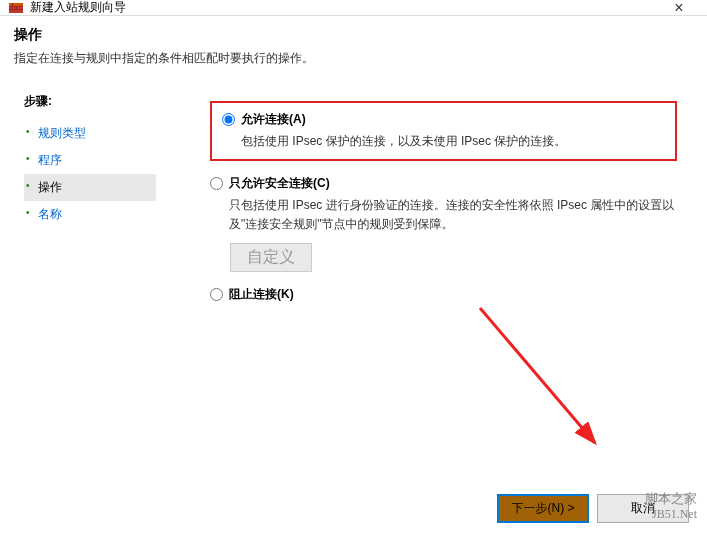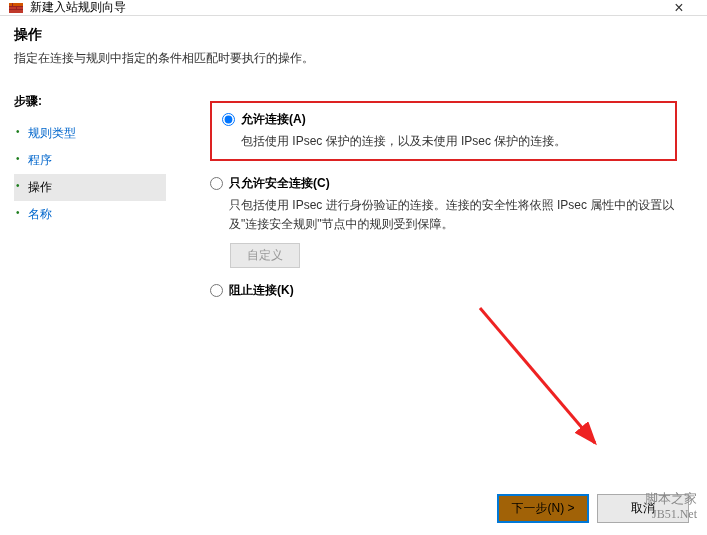--- a/index.html
+++ b/index.html
@@ -9,40 +9,40 @@
   .titlebar .icon { width: 16px; height: 16px; margin-right: 6px; }
   .titlebar .title { flex: 1; font-size: 12px; }
   .titlebar .close { width: 40px; text-align: center; font-size: 16px; color: #333; cursor: default; }
   
   .header { padding: 10px 14px 16px 14px; }
   .header h2 { font-size: 14px; font-weight: bold; margin-bottom: 6px; }
   .header .subtitle { font-size: 12px; color: #333; }
   
   .content { display: flex; height: 430px; }
   
-  .sidebar { width: 180px; padding: 10px 14px; border-right: 0; }
+  .sidebar { width: 180px; padding: 10px 24px; border-right: 0; }
   .sidebar .steps-label { font-weight: bold; font-size: 12px; margin-bottom: 10px; }
   .sidebar ul { list-style: none; }
   .sidebar li { padding: 5px 0 5px 14px; position: relative; font-size: 12px; }
   .sidebar li::before { content: "•"; position: absolute; left: 2px; color: #1e7e1e; font-size: 10px; top: 6px; }
   .sidebar li.link { color: #0066cc; cursor: default; }
   .sidebar li.active { background: #e8e8e8; color: #000; }
   
   .main { flex: 1; padding: 18px 30px 10px 30px; position: relative; }
   .question { font-size: 12px; margin-bottom: 18px; }
   
   .option-block { margin-bottom: 14px; }
   .highlight-box { border: 2px solid #d22; padding: 8px 10px; margin-bottom: 14px; }
   .option-row { display: flex; align-items: flex-start; }
   .radio { margin-top: 2px; margin-right: 6px; }
   .option-content { flex: 1; }
   .option-title { font-weight: bold; font-size: 12px; margin-bottom: 4px; }
   .option-desc { font-size: 12px; color: #333; line-height: 1.6; }
   
-  .custom-btn { margin: 8px 0 0 20px; padding: 3px 16px; background: #e9e9e9; border: 1px solid #ccc; color: #999; font-size: 12px; }
+  .custom-btn { margin: 8px 0 0 20px; padding: 3px 16px; background: #e9e9e9; border: 1px solid #ccc; color: #999; font-size: 16px; }
   
   .arrow-svg { position: absolute; pointer-events: none; }
   
   .footer { position: absolute; bottom: 12px; right: 18px; display: flex; gap: 8px; }
   .footer button { padding: 4px 10px; font-size: 12px; min-width: 92px; background: #e9e9e9; border: 1px solid #aaa; cursor: default; }
   .footer button.primary { border: 2px solid #0078d7; background: #a16207; }
   
   .watermark { position: absolute; bottom: 14px; right: 10px; font-size: 13px; color: #888; text-align: right; font-family: "SimSun", serif; line-height: 1.2; pointer-events: none; z-index: 100; }
   .watermark .line2 { color: #888; font-size: 12px; }
 

